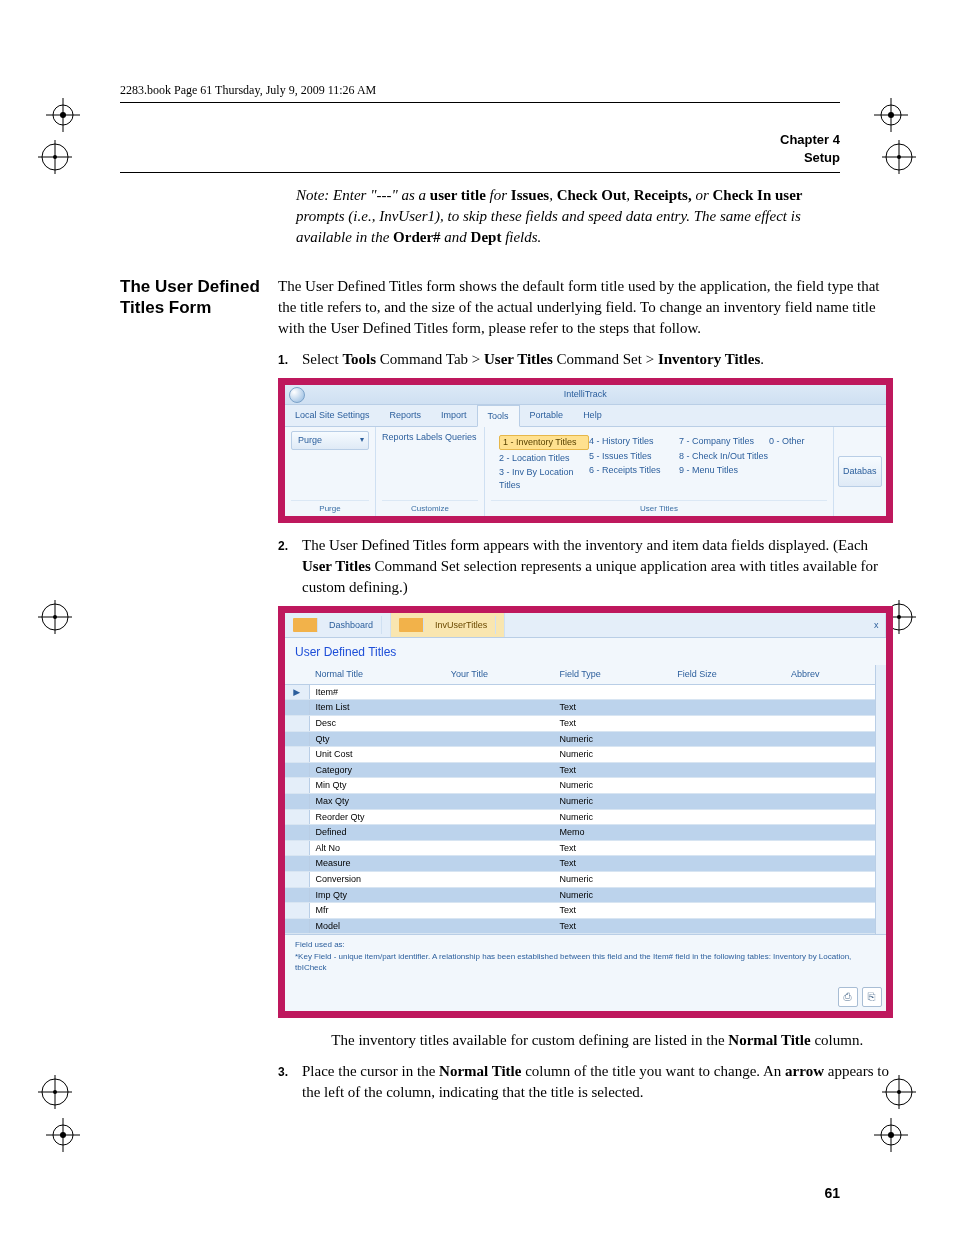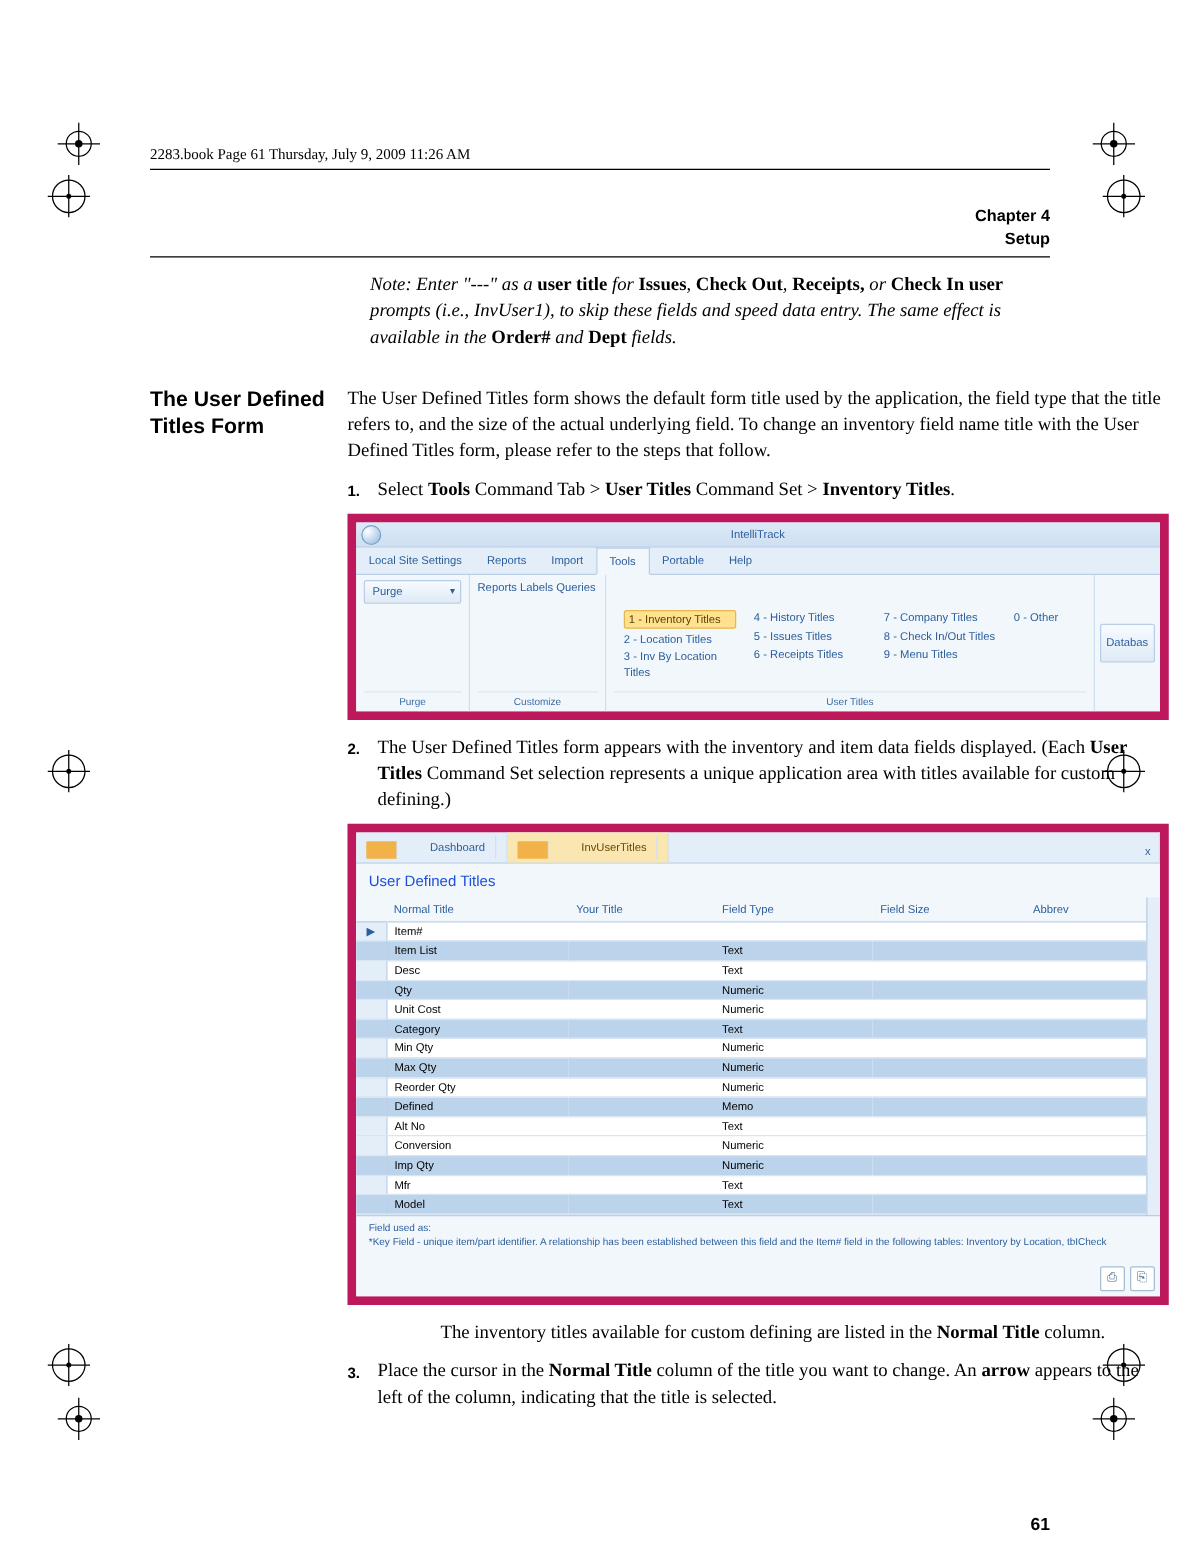--- a/index.html
+++ b/index.html
@@ -15,21 +15,21 @@
   }
   .regmark {
     position: absolute;
     width: 34px;
     height: 34px;
   }
   .regmark svg { display:block; }
   .page {
     position: absolute;
     left: 120px;
-    top: 116px;
+    top: 83px;
     width: 720px;
   }
   .header-line {
     font-size: 12px;
     font-family: "Times New Roman", serif;
     padding-bottom: 4px;
     border-bottom: 1px solid #000;
     margin-bottom: 28px;
   }
   .chapter-block {
@@ -137,40 +137,40 @@
     text-align:center; font-size:8px; color:#3b6fa5; margin-top:4px;
     border-top:1px solid #dbe8f5; padding-top:2px;
   }
   .shot1 .purgebtn {
     background:linear-gradient(#f6fbff,#dfeaf6);
     border:1px solid #b9cee6; padding:2px 24px 2px 6px; border-radius:2px;
     font-size:9px; color:#2b5e9c; position:relative;
   }
   .shot1 .purgebtn:after{content:"▾"; position:absolute; right:4px; top:2px; font-size:8px;}
   .shot1 .links3 { display:flex; flex-direction:column; gap:2px; }
-  .shot1 .linkscol { display:flex; gap:14px; padding:4px 8px;margin-top:20px; }
+  .shot1 .linkscol { display:flex; padding:4px 8px; }
   .shot1 .linkscol .col { display:flex; flex-direction:column; gap:2px; min-width:90px;}
   .shot1 .linkscol .hl {
     background:#ffe18f; border:1px solid #e6b74a; border-radius:2px; padding:0 3px;
     color:#5a4300;
   }
   .shot1 .rightbtn {
     background:linear-gradient(#f6fbff,#dfeaf6);
     border:1px solid #b9cee6; padding:8px 4px; border-radius:2px;
     font-size:9px; color:#2b5e9c; align-self:center; margin:4px;
   }
 
   
   .shot2 { padding:0; }
   .shot2 .tabs2 {
     display:flex; background:#e4eef9; border-bottom:1px solid #b9cee6;
   }
   .shot2 .tabs2 span {
     padding:3px 8px; font-size:9px; border-right:1px solid #cfe0f2;
-    display:flex; align-items:flex-end; gap:18px;
+    display:flex; align-items:center; gap:3px;
   }
   .shot2 .tabs2 span .dot{width:8px;height:8px;background:#f2b24a;border-radius:1px;display:inline-block;}
   .shot2 .tabs2 span.active{ background:#f9e6b0; color:#6b4a00;}
   .shot2 .tabs2 .closex{ margin-left:auto; padding:3px 6px; }
   .shot2 .formtitle{
     color:#1d4ed8; font-size:12px; padding:6px 10px 4px 10px;
     background:#f2f7fc;
   }
   .shot2 table {
     width:100%; border-collapse:collapse; font-size:9px;
@@ -498,20 +498,28 @@
                     <td></td>
                   </tr>
                   <tr>
                     <td class="rowhdr"></td>
                     <td>Alt No</td>
                     <td></td>
                     <td>Text</td>
                     <td></td>
                     <td></td>
                   </tr>
+                  <tr class="hl">
+                    <td class="rowhdr"></td>
+                    <td>Measure</td>
+                    <td></td>
+                    <td>Text</td>
+                    <td></td>
+                    <td></td>
+                  </tr>
                   <tr>
                     <td class="rowhdr"></td>
                     <td>Conversion</td>
                     <td></td>
                     <td>Numeric</td>
                     <td></td>
                     <td></td>
                   </tr>
                   <tr class="hl">
                     <td class="rowhdr"></td>

